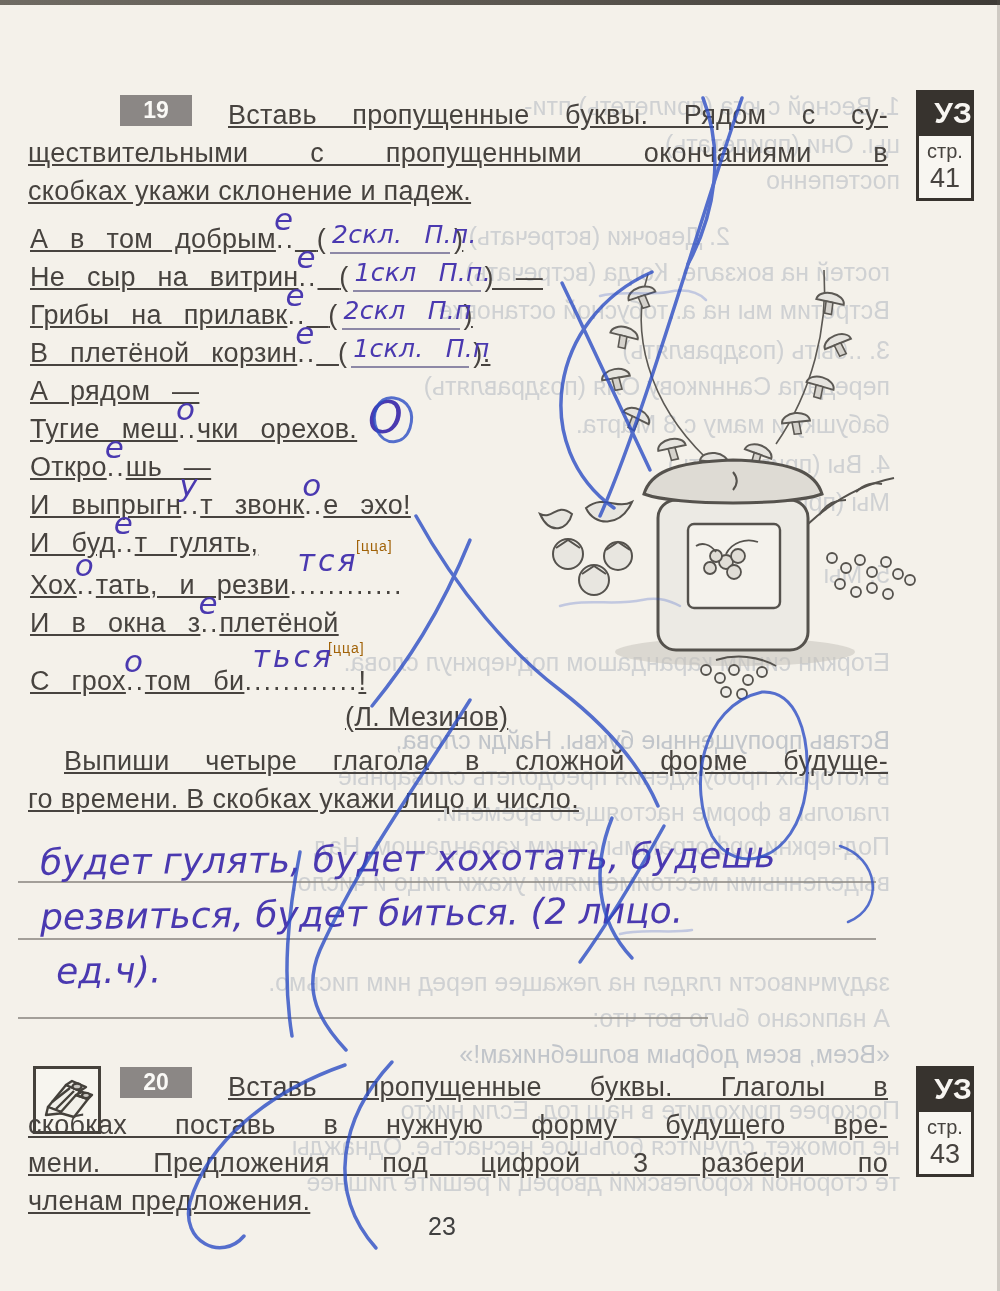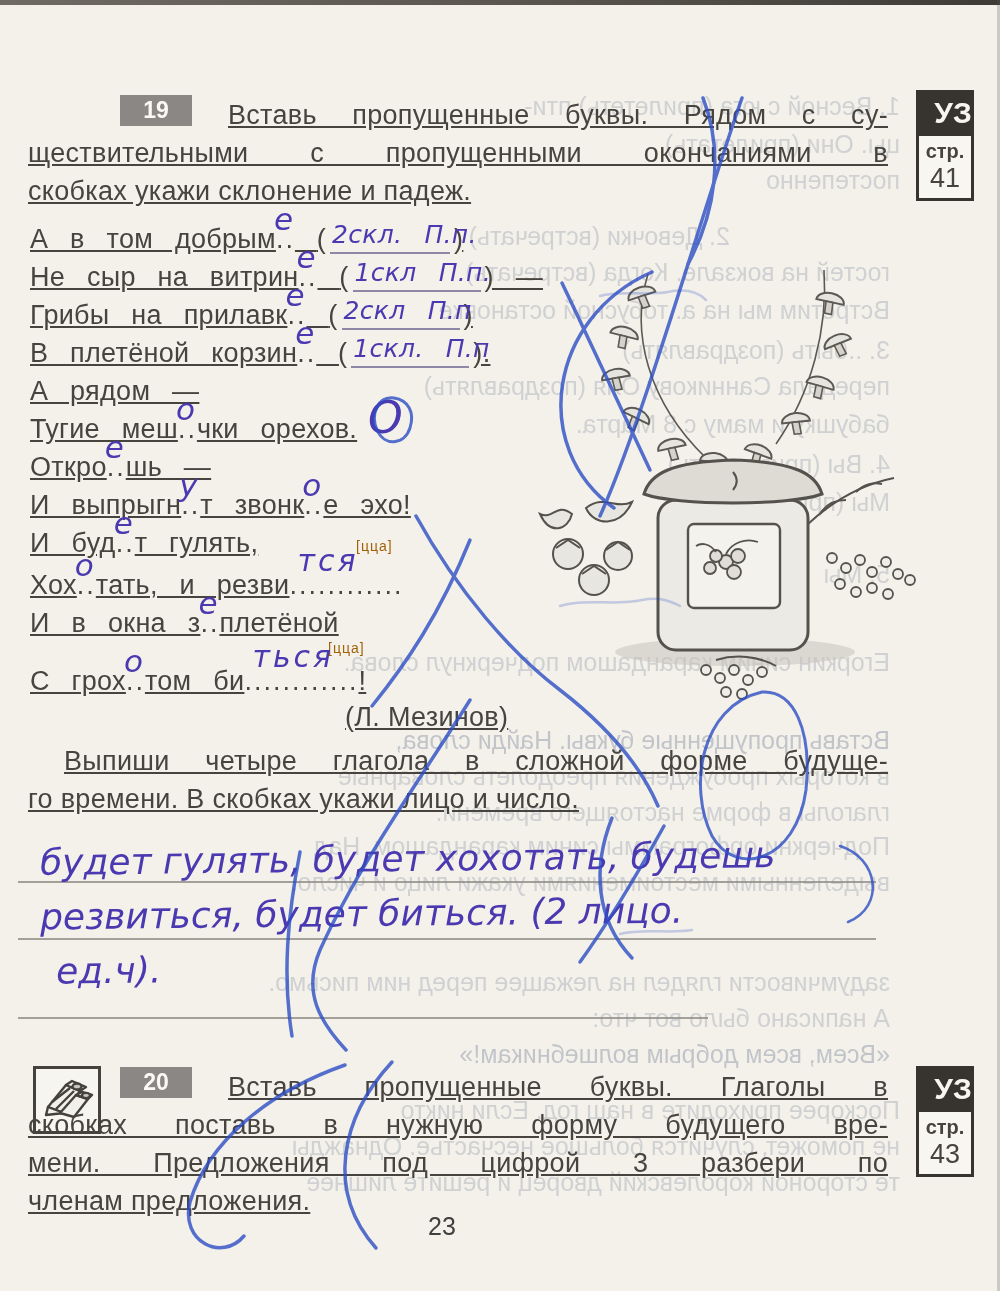--- a/index.html
+++ b/index.html
@@ -11,21 +11,21 @@
   .print{position:absolute;font-size:27px;letter-spacing:.3px;line-height:38px;white-space:nowrap;text-decoration:underline;}
   .just{text-align:justify;text-align-last:justify;white-space:normal;}
   .poem-line{word-spacing:14px;}
   .badge{position:absolute;width:72px;height:31px;background:#8b8785;color:#faf9f6;
          font-weight:bold;font-size:23px;display:flex;align-items:center;justify-content:center;}
   .marker{position:absolute;left:916px;width:58px;}
   .marker-title{background:#37332e;color:#f7f5f1;font-weight:bold;font-size:30px;
          text-align:center;height:46px;line-height:46px;padding-left:16px;}
   .marker-page{border:3px solid #37332e;border-top:none;background:#f8f6f1;text-align:center;
          padding:3px 0 5px;}
-  .marker-word{font-weight:bold;font-size:20px;line-height:24px;}
+  .marker-word{font-weight:normal;font-size:20px;line-height:24px;}
   .marker-num{font-size:27px;line-height:30px;}
   .rule{position:absolute;height:2px;background:#8f8b84;opacity:.8;}
   .hw{font-family:"DejaVu Sans",sans-serif;font-style:italic;color:#4a39b0;}
   .gap{position:relative;display:inline-block;}
   .dots{letter-spacing:2px;}
   .ins{position:absolute;left:-2px;top:-16px;font-size:31px;line-height:30px;}
   .ins2{position:absolute;left:8px;top:-20px;font-size:30px;line-height:30px;letter-spacing:3px;}
   .blank{display:inline-block;border-bottom:2px solid #8d88a6;position:relative;height:28px;
          vertical-align:-6px;margin:0 4px;}
   .blank .hw{position:absolute;left:2px;top:-8px;font-size:25px;white-space:nowrap;}

